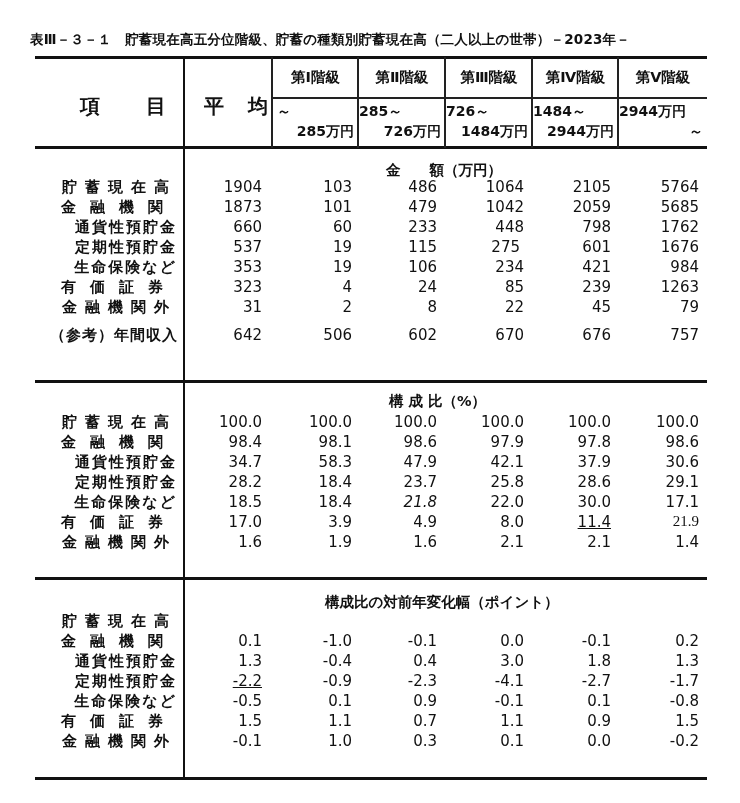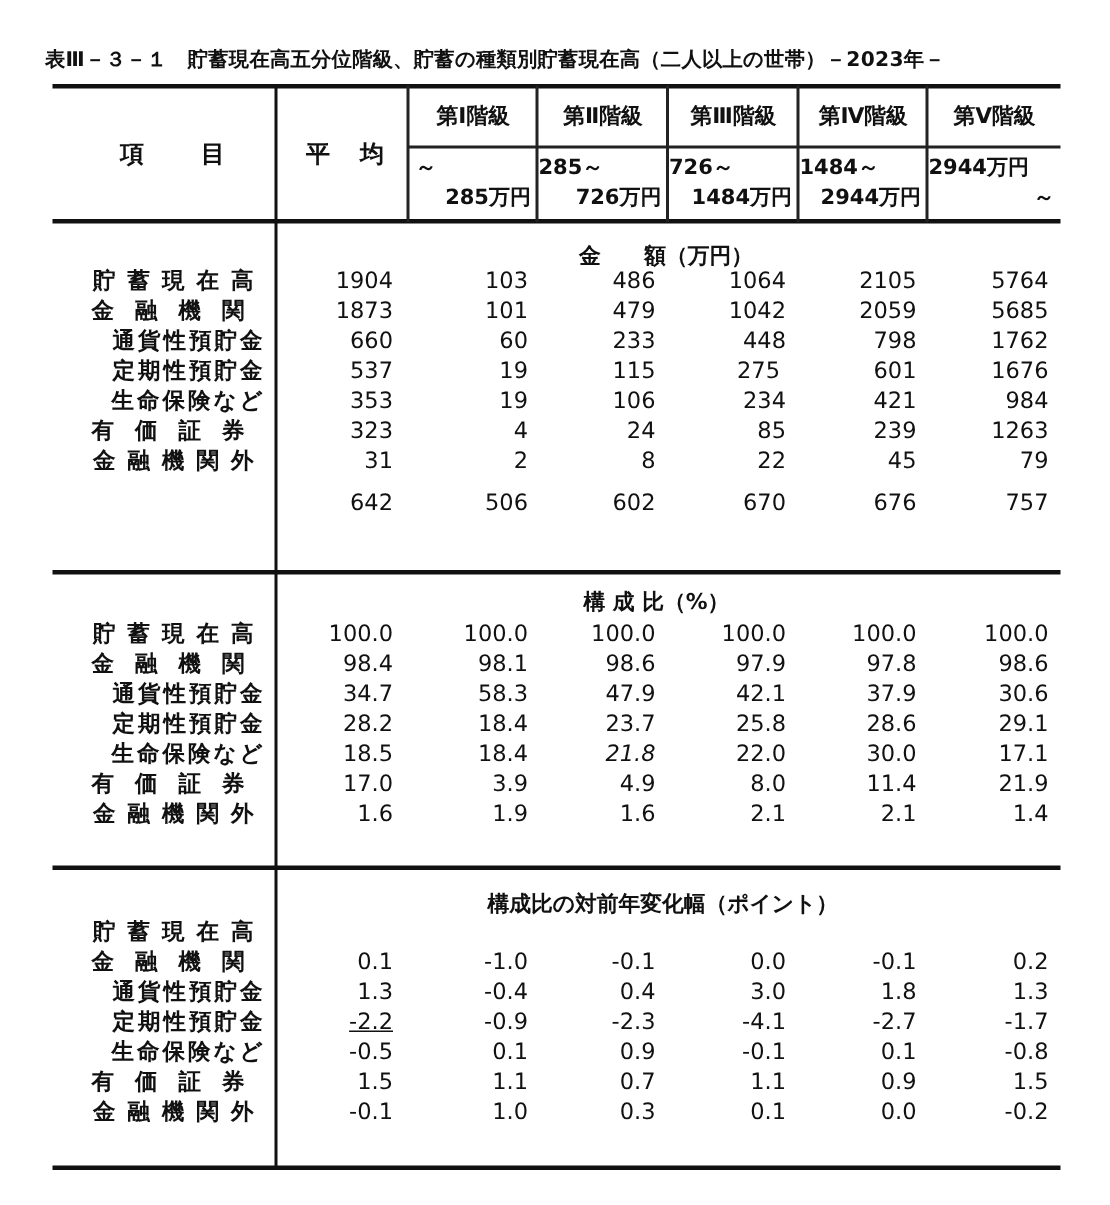--- a/index.html
+++ b/index.html
@@ -3,21 +3,21 @@
 <meta charset="utf-8">
 <style>
   html, body { margin: 0; padding: 0; background: #ffffff; }
   body { width: 740px; height: 803px; position: relative; overflow: hidden;
          font-family: "DejaVu Sans", "Liberation Sans", sans-serif; color: #111; }
   .title { position: absolute; left: 30px; top: 31px; font-size: 13.5px; font-weight: bold;
            letter-spacing: 0.2px; white-space: nowrap; }
   .hline { position: absolute; left: 35px; width: 672px; background: #111; }
   .vline { position: absolute; width: 2px; background: #111; }
   .thin { background: #222; }
-  .hdr-cell { position: absolute; font-weight: bold; font-size: 16px; white-space: nowrap; }
+  .hdr-cell { position: absolute; font-weight: bold; font-size: 20px; white-space: nowrap; }
   .hdr-class { position: absolute; top: 58px; height: 39px; display: flex; align-items: center;
                justify-content: center; font-weight: bold; font-size: 14.5px; }
   .hdr-range { position: absolute; top: 99px; height: 48px; font-size: 14px; font-weight: bold; }
   .hdr-range .r1 { position: absolute; left: 4px; top: 4px; white-space: nowrap; }
   .hdr-range .r2 { position: absolute; right: 4px; top: 24px; white-space: nowrap; }
   .sec-label { position: absolute; font-weight: bold; font-size: 14.5px; white-space: nowrap; }
   .row { position: absolute; left: 35px; width: 672px; height: 20px; }
   .row .lbl { position: absolute; left: 0; width: 142px; text-align: right; font-weight: bold;
               font-size: 15px; white-space: nowrap; top: 0; }
   .row .val { position: absolute; text-align: right; font-size: 15px; top: 0; }
@@ -138,20 +138,21 @@
     <div class="row" style="top: 298px;">
       <span class="lbl sp5">金融機関外</span>
       <span class="val" style="right: 445px;">31</span>
       <span class="val" style="right: 355px;">2</span>
       <span class="val" style="right: 270px;">8</span>
       <span class="val" style="right: 183px;">22</span>
       <span class="val" style="right: 96px;">45</span>
       <span class="val" style="right: 8px;">79</span>
     </div>
     <div class="row" style="top: 326px;">
+      <span class="lbl sp-ref" style="left: -3px; width: 146px;">（参考）年間収入</span>
       <span class="val" style="right: 445px;">642</span>
       <span class="val" style="right: 355px;">506</span>
       <span class="val" style="right: 270px;">602</span>
       <span class="val" style="right: 183px;">670</span>
       <span class="val" style="right: 96px;">676</span>
       <span class="val" style="right: 8px;">757</span>
     </div>
     <div class="row" style="top: 413px;">
       <span class="lbl sp5">貯蓄現在高</span>
       <span class="val" style="right: 445px;">100.0</span>
@@ -196,22 +197,22 @@
       <span class="val" style="right: 183px;">22.0</span>
       <span class="val" style="right: 96px;">30.0</span>
       <span class="val" style="right: 8px;">17.1</span>
     </div>
     <div class="row" style="top: 513px;">
       <span class="lbl sp4">有価証券</span>
       <span class="val" style="right: 445px;">17.0</span>
       <span class="val" style="right: 355px;">3.9</span>
       <span class="val" style="right: 270px;">4.9</span>
       <span class="val" style="right: 183px;">8.0</span>
-      <span class="val" style="right: 96px;">11.4</span>
-      <span class="val" style="right: 8px;">21.9</span>
+      <span class="val" style="right: 96px; text-decoration: underline;">11.4</span>
+      <span class="val" style="right: 8px; font-family: Liberation Serif, serif;">21.9</span>
     </div>
     <div class="row" style="top: 533px;">
       <span class="lbl sp5">金融機関外</span>
       <span class="val" style="right: 445px;">1.6</span>
       <span class="val" style="right: 355px;">1.9</span>
       <span class="val" style="right: 270px;">1.6</span>
       <span class="val" style="right: 183px;">2.1</span>
       <span class="val" style="right: 96px;">2.1</span>
       <span class="val" style="right: 8px;">1.4</span>
     </div>

